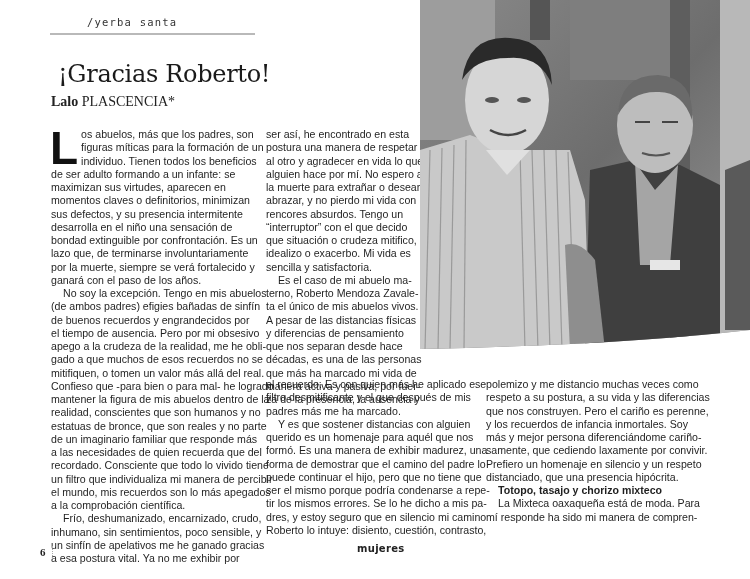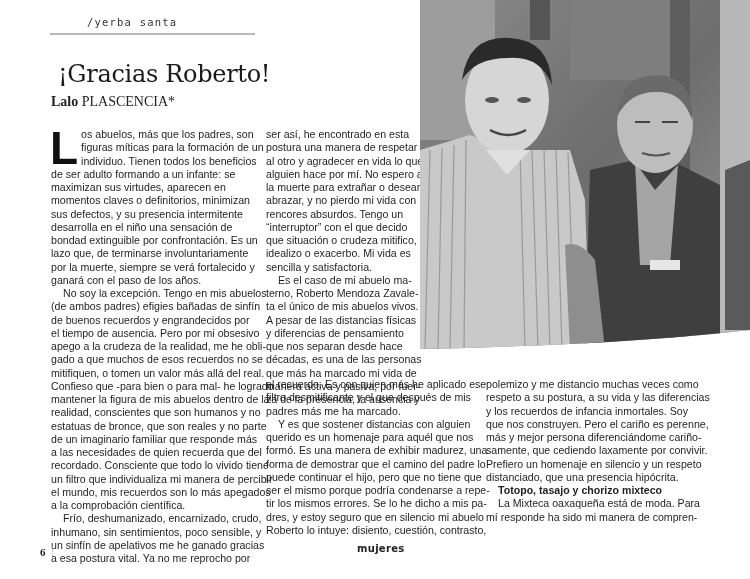--- a/index.html
+++ b/index.html
@@ -96,21 +96,21 @@
       <span class="line">estatuas de bronce, que son reales y no parte</span>
       <span class="line">de un imaginario familiar que responde más</span>
       <span class="line">a las necesidades de quien recuerda que del</span>
       <span class="line">recordado. Consciente que todo lo vivido tiene</span>
       <span class="line">un filtro que individualiza mi manera de percibir</span>
       <span class="line">el mundo, mis recuerdos son lo más apegados</span>
       <span class="line">a la comprobación científica.</span>
       <span class="line" style="padding-left: 12px;">Frío, deshumanizado, encarnizado, crudo,</span>
       <span class="line">inhumano, sin sentimientos, poco sensible, y</span>
       <span class="line">un sinfín de apelativos me he ganado gracias</span>
-      <span class="line">a esa postura vital. Ya no me reprocho por</span>
+      <span class="line">a esa postura vital. Ya no me exhibir por</span>
     </div>
 </div>
 
 <div class="col col2">
   <div id="c2">
       <span class="line">ser así, he encontrado en esta</span>
       <span class="line">postura una manera de respetar</span>
       <span class="line">al otro y agradecer en vida lo que</span>
       <span class="line">alguien hace por mí. No espero a</span>
       <span class="line">la muerte para extrañar o desear</span>
@@ -138,31 +138,31 @@
       <span class="line">el recuerdo. Es con quien más he aplicado ese</span>
       <span class="line">filtro desmitificante y el que después de mis</span>
       <span class="line">padres más me ha marcado.</span>
       <span class="line" style="padding-left: 12px;">Y es que sostener distancias con alguien</span>
       <span class="line">querido es un homenaje para aquél que nos</span>
       <span class="line">formó. Es una manera de exhibir madurez, una</span>
       <span class="line">forma de demostrar que el camino del padre lo</span>
       <span class="line">puede continuar el hijo, pero que no tiene que</span>
       <span class="line">ser el mismo porque podría condenarse a repe-</span>
       <span class="line">tir los mismos errores. Se lo he dicho a mis pa-</span>
-      <span class="line">dres, y estoy seguro que en silencio mi abuelo</span>
+      <span class="line">dres, y estoy seguro que en silencio mi camino</span>
       <span class="line">Roberto lo intuye: disiento, cuestión, contrasto,</span>
     </div>
 </div>
 
 <div class="col col3">
   <div id="c3">
       <span class="line">polemizo y me distancio muchas veces como</span>
       <span class="line">respeto a su postura, a su vida y las diferencias</span>
+      <span class="line">que nos construyen. Pero el cariño es perenne,</span>
       <span class="line">y los recuerdos de infancia inmortales. Soy</span>
-      <span class="line">que nos construyen. Pero el cariño es perenne,</span>
       <span class="line">más y mejor persona diferenciándome cariño-</span>
       <span class="line">samente, que cediendo laxamente por convivir.</span>
       <span class="line">Prefiero un homenaje en silencio y un respeto</span>
       <span class="line">distanciado, que una presencia hipócrita.</span>
     </div>
   <p class="subhead">Totopo, tasajo y chorizo mixteco</p>
   <div id="c3b">
       <span class="line" style="padding-left: 12px;">La Mixteca oaxaqueña está de moda. Para</span>
       <span class="line">mí responde ha sido mi manera de compren-</span>
     </div>

